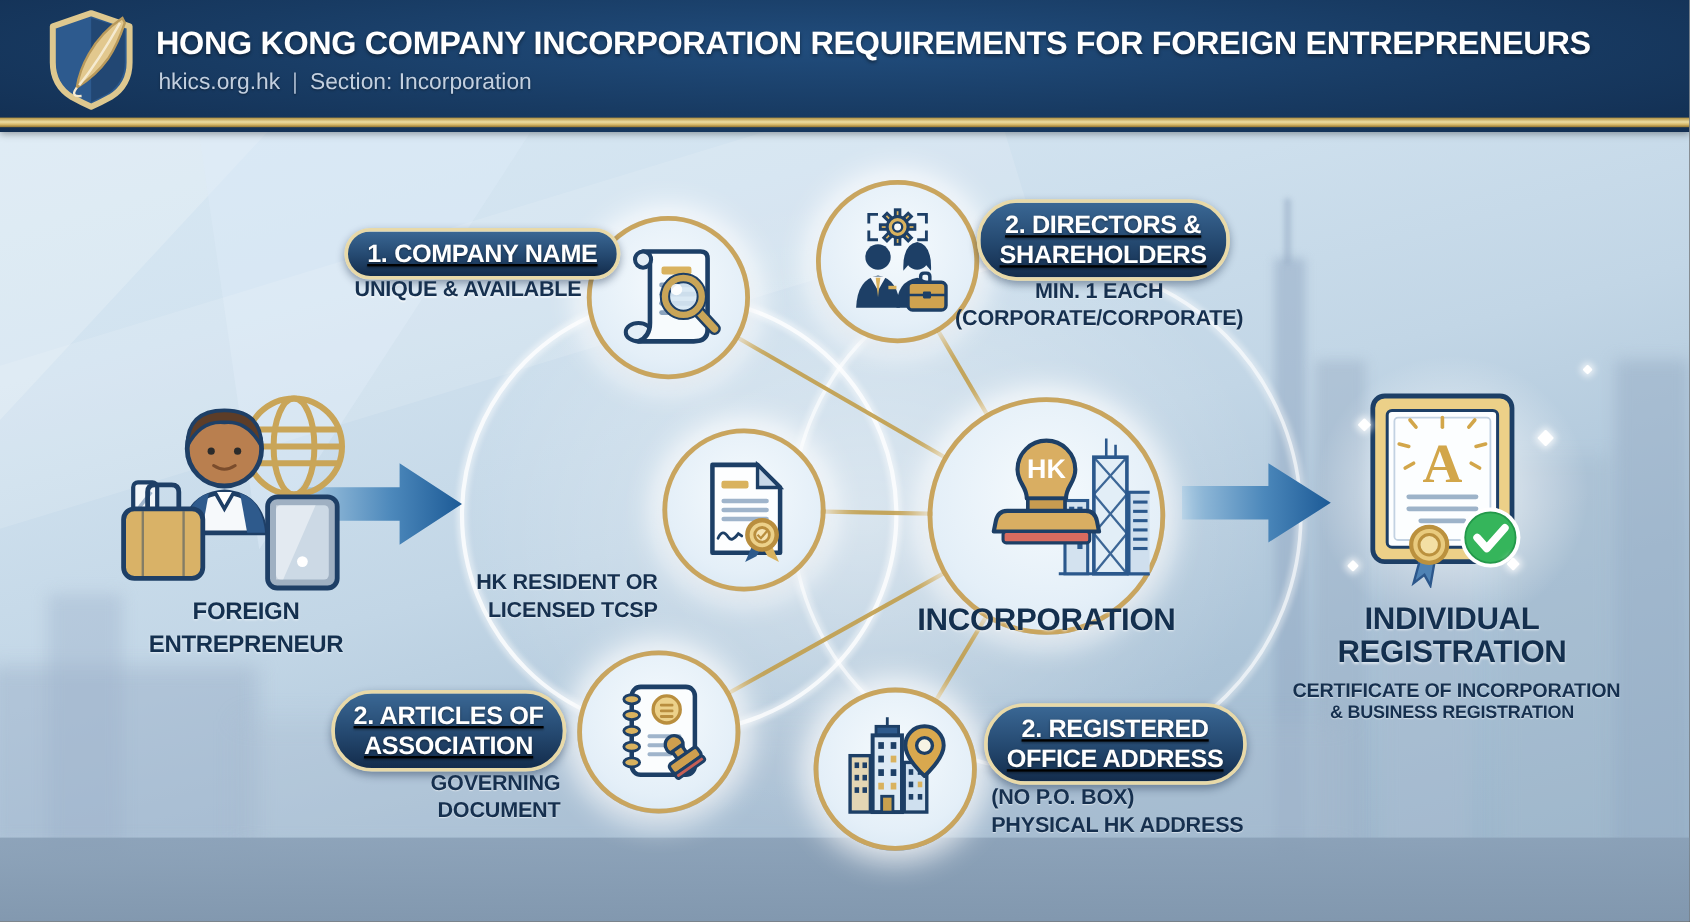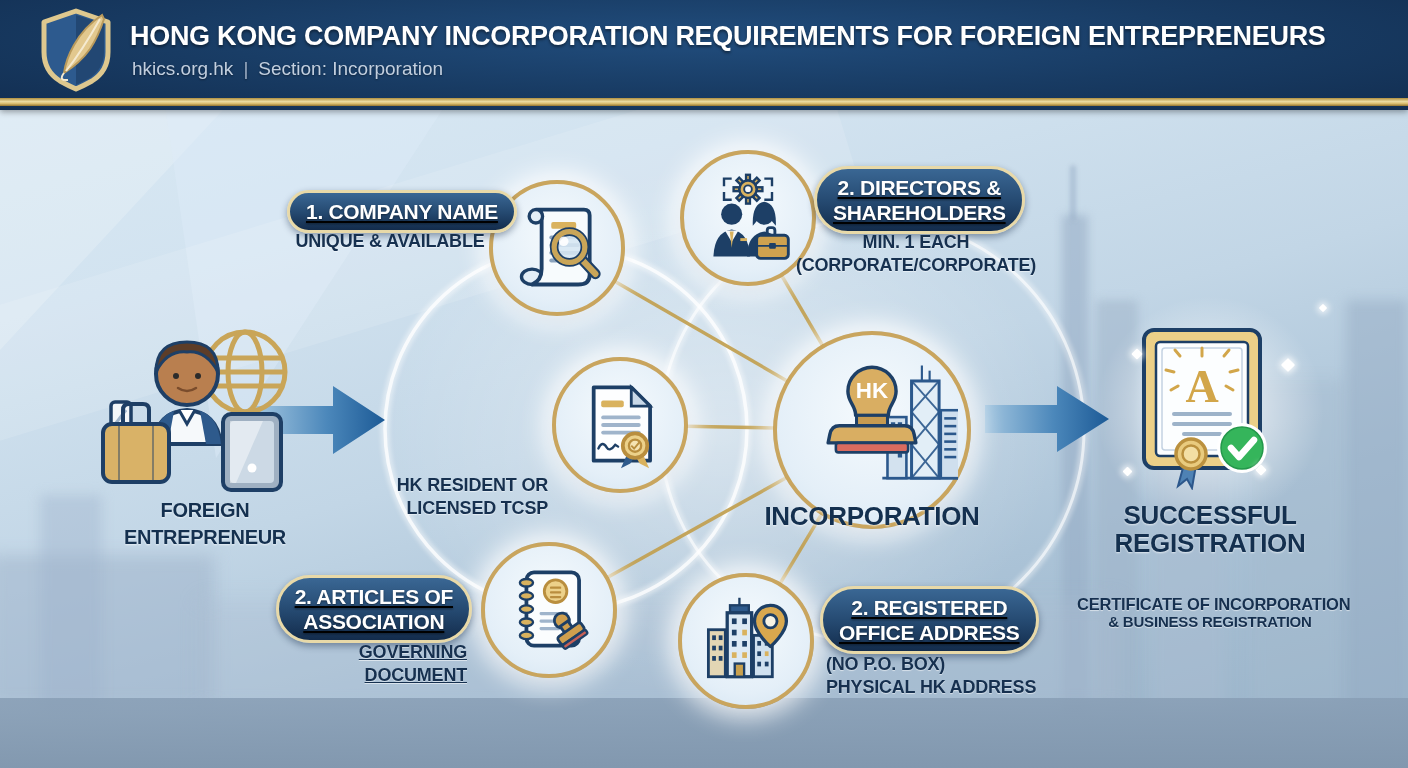--- a/index.html
+++ b/index.html
@@ -241,21 +241,21 @@
       <circle cx="66" cy="72" r="13" fill="#ecd18a" stroke="#b98e3e" stroke-width="4"></circle>
       <circle cx="66" cy="72" r="6.5" fill="#f5e3b2" stroke="#b98e3e" stroke-width="2.5"></circle>
       <path d="M62 72 l3 3 l6 -7" fill="none" stroke="#b98e3e" stroke-width="2"></path>
     </svg>
   </div>
 
   <div class="abs badge" style="right:936px;top:575px;">
     <span class="l">2. ARTICLES OF</span>
     <span class="l">ASSOCIATION</span>
   </div>
-  <div class="abs sub" style="right:941px;top:641px;text-align:right;text-decoration:underline;">
+  <div class="abs sub" style="right:941px;top:641px;text-align:right;">
     <span class="l">GOVERNING</span>
     <span class="l">DOCUMENT</span>
   </div>
   <div class="abs circle" style="left:481px;top:542px;width:128px;height:128px;">
     <svg width="94" height="94" viewBox="0 0 100 100">
       <rect x="26" y="10" width="56" height="78" rx="8" fill="#fbfdfe" stroke="#1d3f66" stroke-width="4"></rect>
       <g fill="#d9b25e" stroke="#1d3f66" stroke-width="2.5">
         <ellipse cx="26" cy="21" rx="7" ry="4"></ellipse>
           <ellipse cx="26" cy="35" rx="7" ry="4"></ellipse>
         <ellipse cx="26" cy="49" rx="7" ry="4"></ellipse>
@@ -409,25 +409,25 @@
     <rect x="46" y="106" width="40" height="4" rx="2"></rect>
       </g>
     <polygon points="48,138 42,160 51,153 56,162 60,139" fill="#4e82b4" stroke="#2c578b" stroke-width="2"></polygon>
     <circle cx="55" cy="128" r="15" fill="#e9cb7e" stroke="#bb913e" stroke-width="3.5"></circle>
     <circle cx="55" cy="128" r="8.5" fill="#f3dfa4" stroke="#bb913e" stroke-width="2.5"></circle>
     <circle cx="106" cy="122" r="25" fill="#ffffff"></circle>
     <circle cx="106" cy="122" r="21" fill="#35b55b" stroke="#23984a" stroke-width="1.5"></circle>
     <path d="M95 122 l8 9 l15 -17" fill="none" stroke="#ffffff" stroke-width="6.5" stroke-linecap="round" stroke-linejoin="round"></path>
   </svg>
   <div class="abs label" style="left:1085px;top:501px;width:250px;font-size:26px;line-height:28px;">
-    <span class="l">SUCCESSFUL</span>
+    <span class="l">INDIVIDUAL</span>
     <span class="l">REGISTRATION</span>
   </div>
   <div class="abs sub" style="left:1077px;top:567px;width:266px;text-align:center;">
-    <span class="l" style="font-size:16.5px;line-height:18px;margin-top:28px;">CERTIFICATE OF INCORPORATION</span>
+    <span class="l" style="font-size:16.5px;line-height:18px;">CERTIFICATE OF INCORPORATION</span>
     <span class="l" style="font-size:15px;line-height:18px;">&amp; BUSINESS REGISTRATION</span>
   </div>
 
   <div class="abs sparkle" style="left:1133px;top:350px;width:8px;height:8px;"></div>
   <div class="abs sparkle" style="left:1283px;top:360px;width:10px;height:10px;"></div>
   <div class="abs sparkle" style="left:1257px;top:466px;width:8px;height:8px;"></div>
   <div class="abs sparkle" style="left:1124px;top:468px;width:7px;height:7px;"></div>
   <div class="abs sparkle" style="left:1320px;top:305px;width:6px;height:6px;"></div>
 
 </div>

